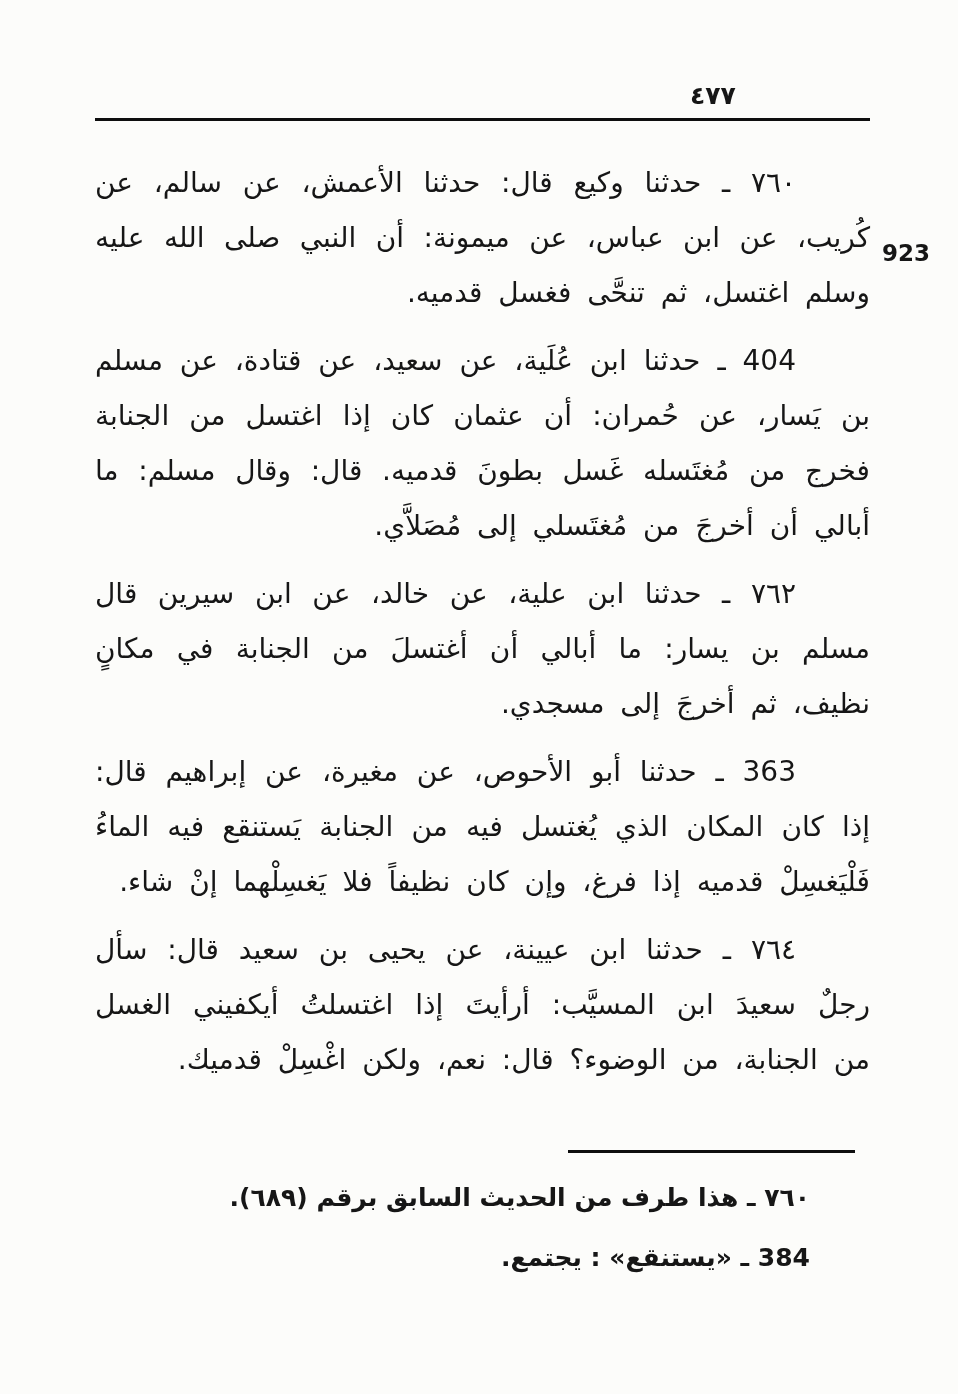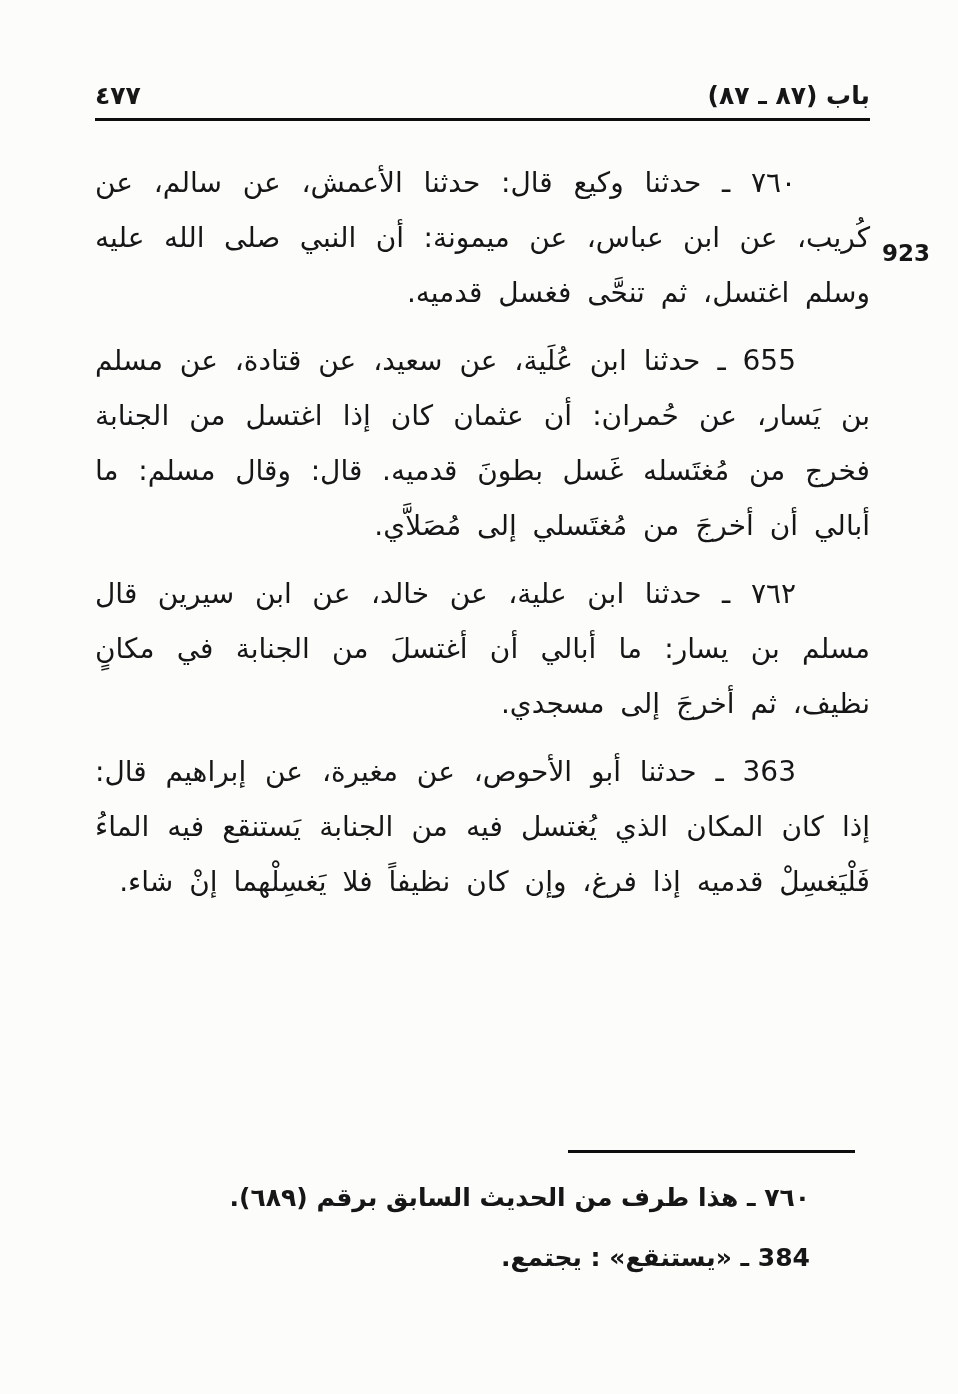--- a/index.html
+++ b/index.html
@@ -84,32 +84,32 @@
   }
   .footnote + .footnote { margin-top: 26px; }
 </style>
 </head>
 <body>
 
 <div class="page">
   <div class="inner">
 
     <div class="pagehead">
-      <span class="section-label">باب (٨٧ ـ ٨٧)</span>
       <span class="page-number">٤٧٧</span>
     </div>
 
     <hr class="head-rule">
 
 
     <div class="body-text">
       <p class="hadith">٧٦٠ ـ حدثنا وكيع قال: حدثنا الأعمش، عن سالم، عن كُريب، عن ابن عباس، عن ميمونة: أن النبي صلى الله عليه وسلم اغتسل، ثم تنحَّى فغسل قدميه.</p>
-      <p class="hadith">655 ـ حدثنا ابن عُلَية، عن سعيد، عن قتادة، عن مسلم بن يَسار، عن حُمران: أن عثمان كان إذا اغتسل من الجنابة فخرج من مُغتَسله غَسل بطونَ قدميه. قال: وقال مسلم: ما أبالي أن أخرجَ من مُغتَسلي إلى مُصَلاَّي.</p>
+      <p class="hadith">404 ـ حدثنا ابن عُلَية، عن سعيد، عن قتادة، عن مسلم بن يَسار، عن حُمران: أن عثمان كان إذا اغتسل من الجنابة فخرج من مُغتَسله غَسل بطونَ قدميه. قال: وقال مسلم: ما أبالي أن أخرجَ من مُغتَسلي إلى مُصَلاَّي.</p>
       <p class="hadith">٧٦٢ ـ حدثنا ابن علية، عن خالد، عن ابن سيرين قال مسلم بن يسار: ما أبالي أن أغتسلَ من الجنابة في مكانٍ نظيف، ثم أخرجَ إلى مسجدي.</p>
       <p class="hadith">363 ـ حدثنا أبو الأحوص، عن مغيرة، عن إبراهيم قال: إذا كان المكان الذي يُغتسل فيه من الجنابة يَستنقع فيه الماءُ فَلْيَغسِلْ قدميه إذا فرغ، وإن كان نظيفاً فلا يَغسِلْهما إنْ شاء.</p>
+      <p class="hadith">٧٦٤ ـ حدثنا ابن عيينة، عن يحيى بن سعيد قال: سأل رجلٌ سعيدَ ابن المسيَّب: أرأيتَ إذا اغتسلتُ أيكفيني الغسل من الجنابة، من الوضوء؟ قال: نعم، ولكن اغْسِلْ قدميك.</p>
     </div>
 
   </div>
 
   <div class="margin-number">923</div>
 
   <div class="footnotes">
     <hr class="fn-rule">
     <p class="footnote">٧٦٠ ـ هذا طرف من الحديث السابق برقم (٦٨٩).</p>
     <p class="footnote">384 ـ «يستنقع» : يجتمع.</p>

